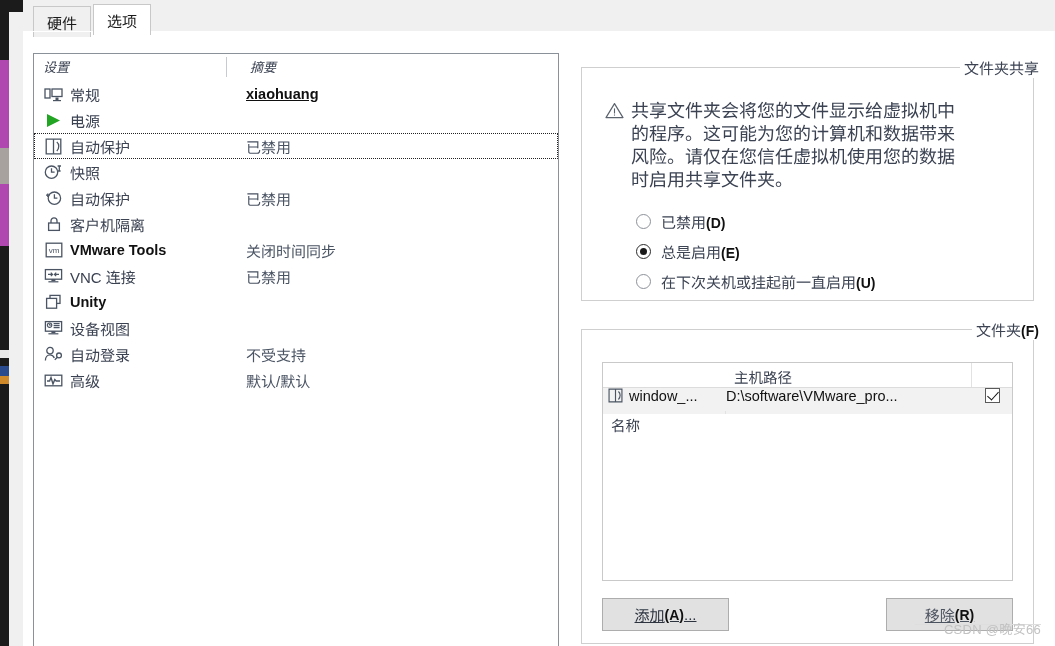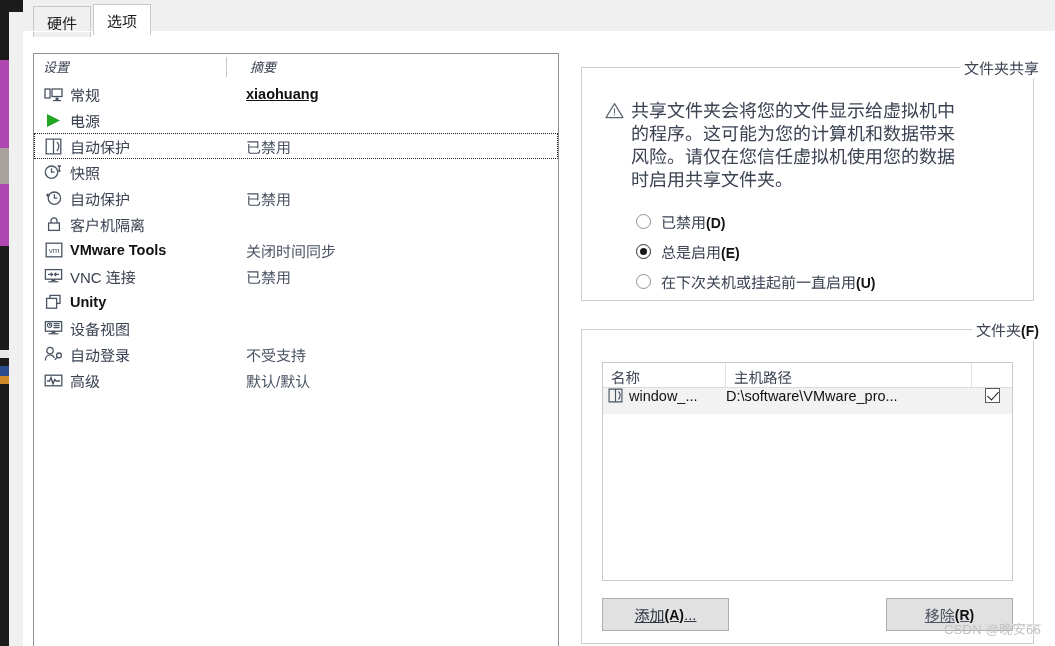--- a/index.html
+++ b/index.html
@@ -212,21 +212,21 @@
     height: 25px;
     border-bottom: 1px solid #dcdcdc;
     background: #ffffff;
   }
   .th {
     font-size: 14.5px;
     color: #3b4252;
     padding: 3px 0 0 8px;
     white-space: nowrap;
   }
-  .th.n { width: 123px; border-right: 1px solid #e2e2e2; }
+  .th.n { width: 123px; border-right: 1px solid #e2e2e2; margin-top: 48px; }
   .th.p { width: 246px; border-right: 1px solid #e2e2e2; }
   .th.c { width: 40px; }
   .td-row {
     display: flex;
     align-items: center;
     height: 26px;
     background: #f2f2f2;
   }
   .td {
     font-size: 14.5px;

